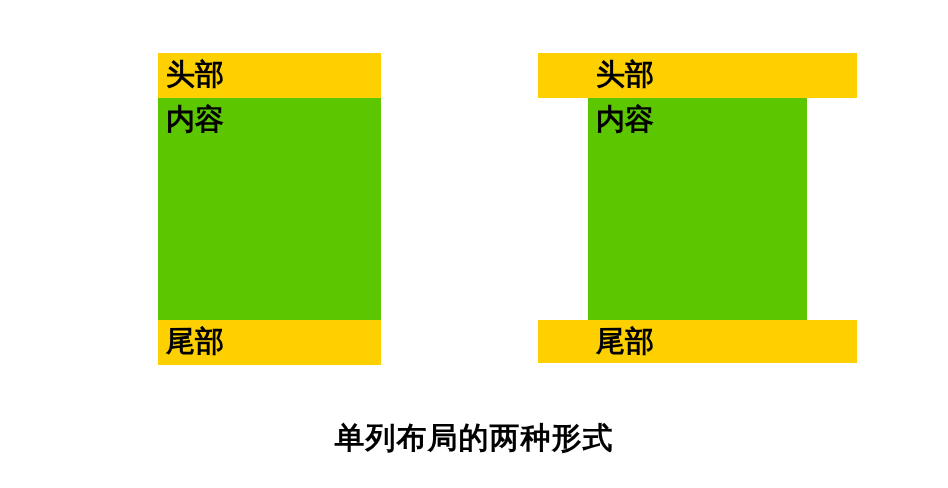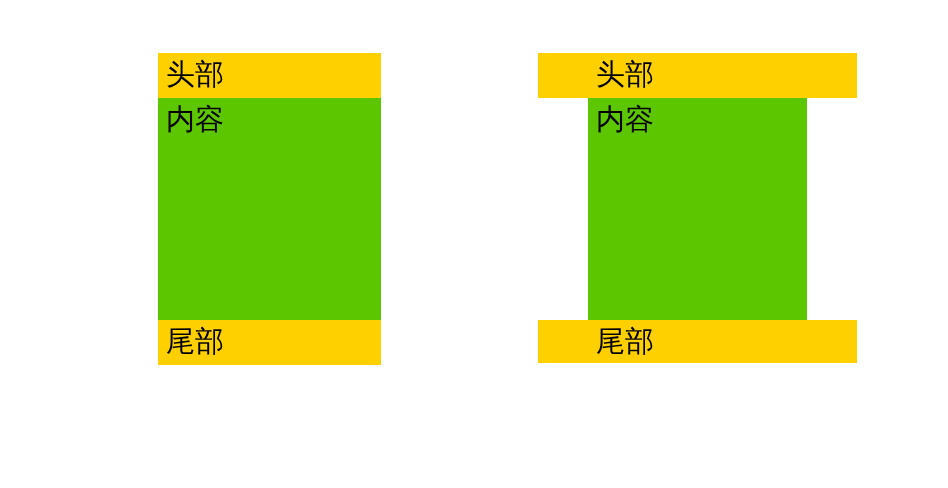--- a/index.html
+++ b/index.html
@@ -15,20 +15,21 @@
     overflow: hidden;
     position: relative;
   }
 
   #stage {
     position: absolute;
     left: 0;
     top: 0;
     width: 944px;
     height: 488px;
+    font-weight: bold;
   }
 
   
   .block {
     position: absolute;
     box-sizing: border-box;
     color: #000000;
     font-size: 29px;
     line-height: 1.0;
     white-space: nowrap;
@@ -137,14 +138,15 @@
     <div class="block bar-content">
       <span class="blabel">内容</span>
     </div>
 
     <div class="block bar-footer">
       <span class="blabel">尾部</span>
     </div>
 
   </div>
 
+  <div id="caption">单列布局的两种形式</div>
 
 </div>
 
 </body></html>

